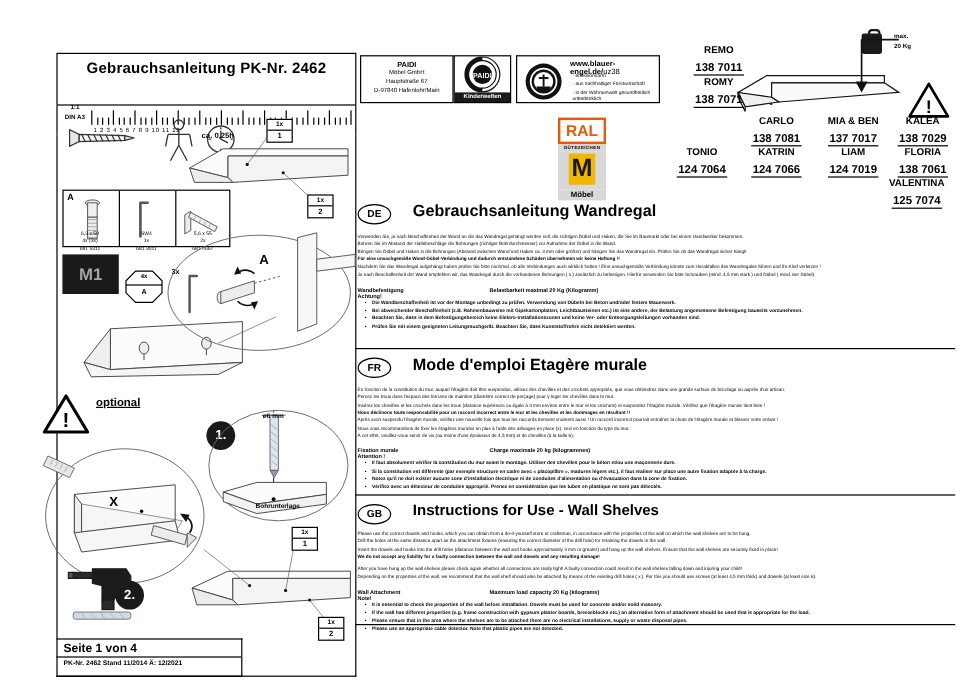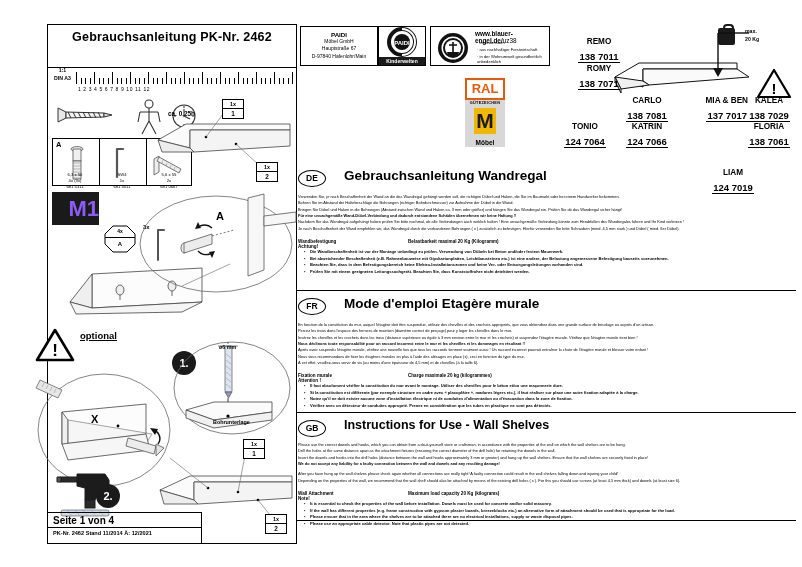--- a/index.html
+++ b/index.html
@@ -1,18 +1,18 @@
 <!DOCTYPE html>
 <html><head>
 <meta charset="utf-8">
 <style>
   html,body{margin:0;padding:0;background:#fff;}
   body{width:802px;height:567px;font-family:"Liberation Sans",sans-serif;color:#000;overflow:hidden;}
   .page{position:relative;width:802px;height:567px;}
-  .bx{position:absolute;box-sizing:border-box;}
+  .bx{position:absolute;box-sizing:border-box;margin-top:20px;}
   .b1{border:1px solid #000;}
   .bold{font-weight:bold;}
 
   
   #title-box{left:47px;top:24px;width:250px;height:44px;border:1px solid #000;}
   #doc-title{font-size:12.5px;font-weight:bold;text-align:center;margin-top:5px;letter-spacing:.2px;}
   #doc-subtitle{font-size:7.4px;font-weight:bold;text-align:center;margin-top:5px;}
 
   
   #ruler-box{left:47px;top:68px;width:250px;height:24px;border-left:1px solid #000;border-right:1px solid #000;}
@@ -28,21 +28,21 @@
   #time-lbl{position:absolute;left:168px;top:110px;font-size:6.4px;font-weight:bold;}
 
   
   #parts-table{left:52px;top:138px;width:140px;height:48px;border:1px solid #000;}
   #parts-table .vline{position:absolute;top:0;width:1px;height:100%;background:#000;}
   #part-A-lbl{position:absolute;left:3px;top:1px;font-size:7.5px;font-weight:bold;}
   .part-txt{position:absolute;font-size:4.2px;text-align:center;line-height:1.45;width:44px;}
 
   
   #m1-badge{left:52px;top:192px;width:47px;height:33px;background:#1a1a1a;}
-  #m1-badge span{color:#8b5cf6;font-size:22px;font-weight:bold;display:block;text-align:right;line-height:33px;}
+  #m1-badge span{color:#a3a3a3;font-size:14px;font-weight:bold;display:block;text-align:center;line-height:33px;}
 
   
   #oct{position:absolute;left:105px;top:226px;width:30px;height:26px;}
   #oct .o-top{font-size:5px;font-weight:bold;text-align:center;line-height:11px;}
   #oct .o-bot{font-size:6px;font-weight:bold;text-align:center;line-height:12px;border-top:1px solid #000;}
   #oct-3x{position:absolute;left:143px;top:224px;font-size:6px;font-weight:bold;}
 
   
   #opt-lbl{position:absolute;left:80px;top:330px;font-size:9.5px;font-weight:bold;text-decoration:underline;}
 
@@ -515,46 +515,50 @@
   </div>
   <div class="mdl" style="left:556px;top:64px;width:86px;">
     <div class="nm">ROMY</div>
     <div class="no">138 7071</div>
   </div>
 
   <div class="mdl" style="left:612px;top:96px;width:70px;">
     <div class="nm">CARLO</div>
     <div class="no">138 7081</div>
   </div>
-  <div class="mdl" style="left:674px;top:96px;width:74px;text-align:right;">
+  <div class="mdl" style="left:674px;top:96px;width:74px;">
     <div class="nm">MIA &amp; BEN</div>
     <div class="no">137 7017</div>
   </div>
   <div class="mdl" style="left:736px;top:96px;width:66px;text-align:center;">
     <div class="nm">KALEA</div>
     <div class="no">138 7029</div>
   </div>
 
   <div class="mdl" style="left:550px;top:122px;width:70px;">
     <div class="nm">TONIO</div>
     <div class="no">124 7064</div>
   </div>
   <div class="mdl" style="left:612px;top:122px;width:70px;">
     <div class="nm">KATRIN</div>
     <div class="no">124 7066</div>
   </div>
-  <div class="mdl" style="left:696px;top:122px;width:74px;margin-top:46px;">
+  <div class="mdl" style="left:674px;top:122px;width:74px;">
     <div class="nm">LIAM</div>
     <div class="no">124 7019</div>
   </div>
   <div class="mdl" style="left:736px;top:122px;width:66px;">
     <div class="nm">FLORIA</div>
     <div class="no">138 7061</div>
   </div>
 
+  <div class="mdl" style="left:726px;top:148px;width:76px;">
+    <div class="nm">VALENTINA</div>
+    <div class="no">125 7074</div>
+  </div>
 
   
   <div class="lang-sec" style="top:170px;">
     <div class="flag" style="left:2px;top:0;">DE</div>
     <div class="lang-h" style="top:-2px;font-size:13.5px;">Gebrauchsanleitung Wandregal</div>
     <div style="position:absolute;left:2px;top:24px;width:494px;">
       <div class="body-p">Verwenden Sie, je nach Beschaffenheit der Wand an die das Wandregal gehängt werden soll, die richtigen Dübel und Haken, die Sie im Baumarkt oder bei einem Handwerker bekommen.</div>
       <div class="body-p">Bohren Sie im Abstand der Haltebeschläge die Bohrungen (richtiger Bohrdurchmesser) zur Aufnahme der Dübel in die Wand.</div>
       <div class="body-p">Bringen Sie Dübel und Haken in die Bohrungen (Abstand zwischen Wand und Haken ca. 3 mm oder größer) und hängen Sie das Wandregal ein. Prüfen Sie ob das Wandregal sicher hängt!</div>
       <div class="body-p bold">Für eine unsachgemäße Wand-Dübel-Verbindung und dadurch entstandene Schäden übernehmen wir keine Haftung !!</div>

